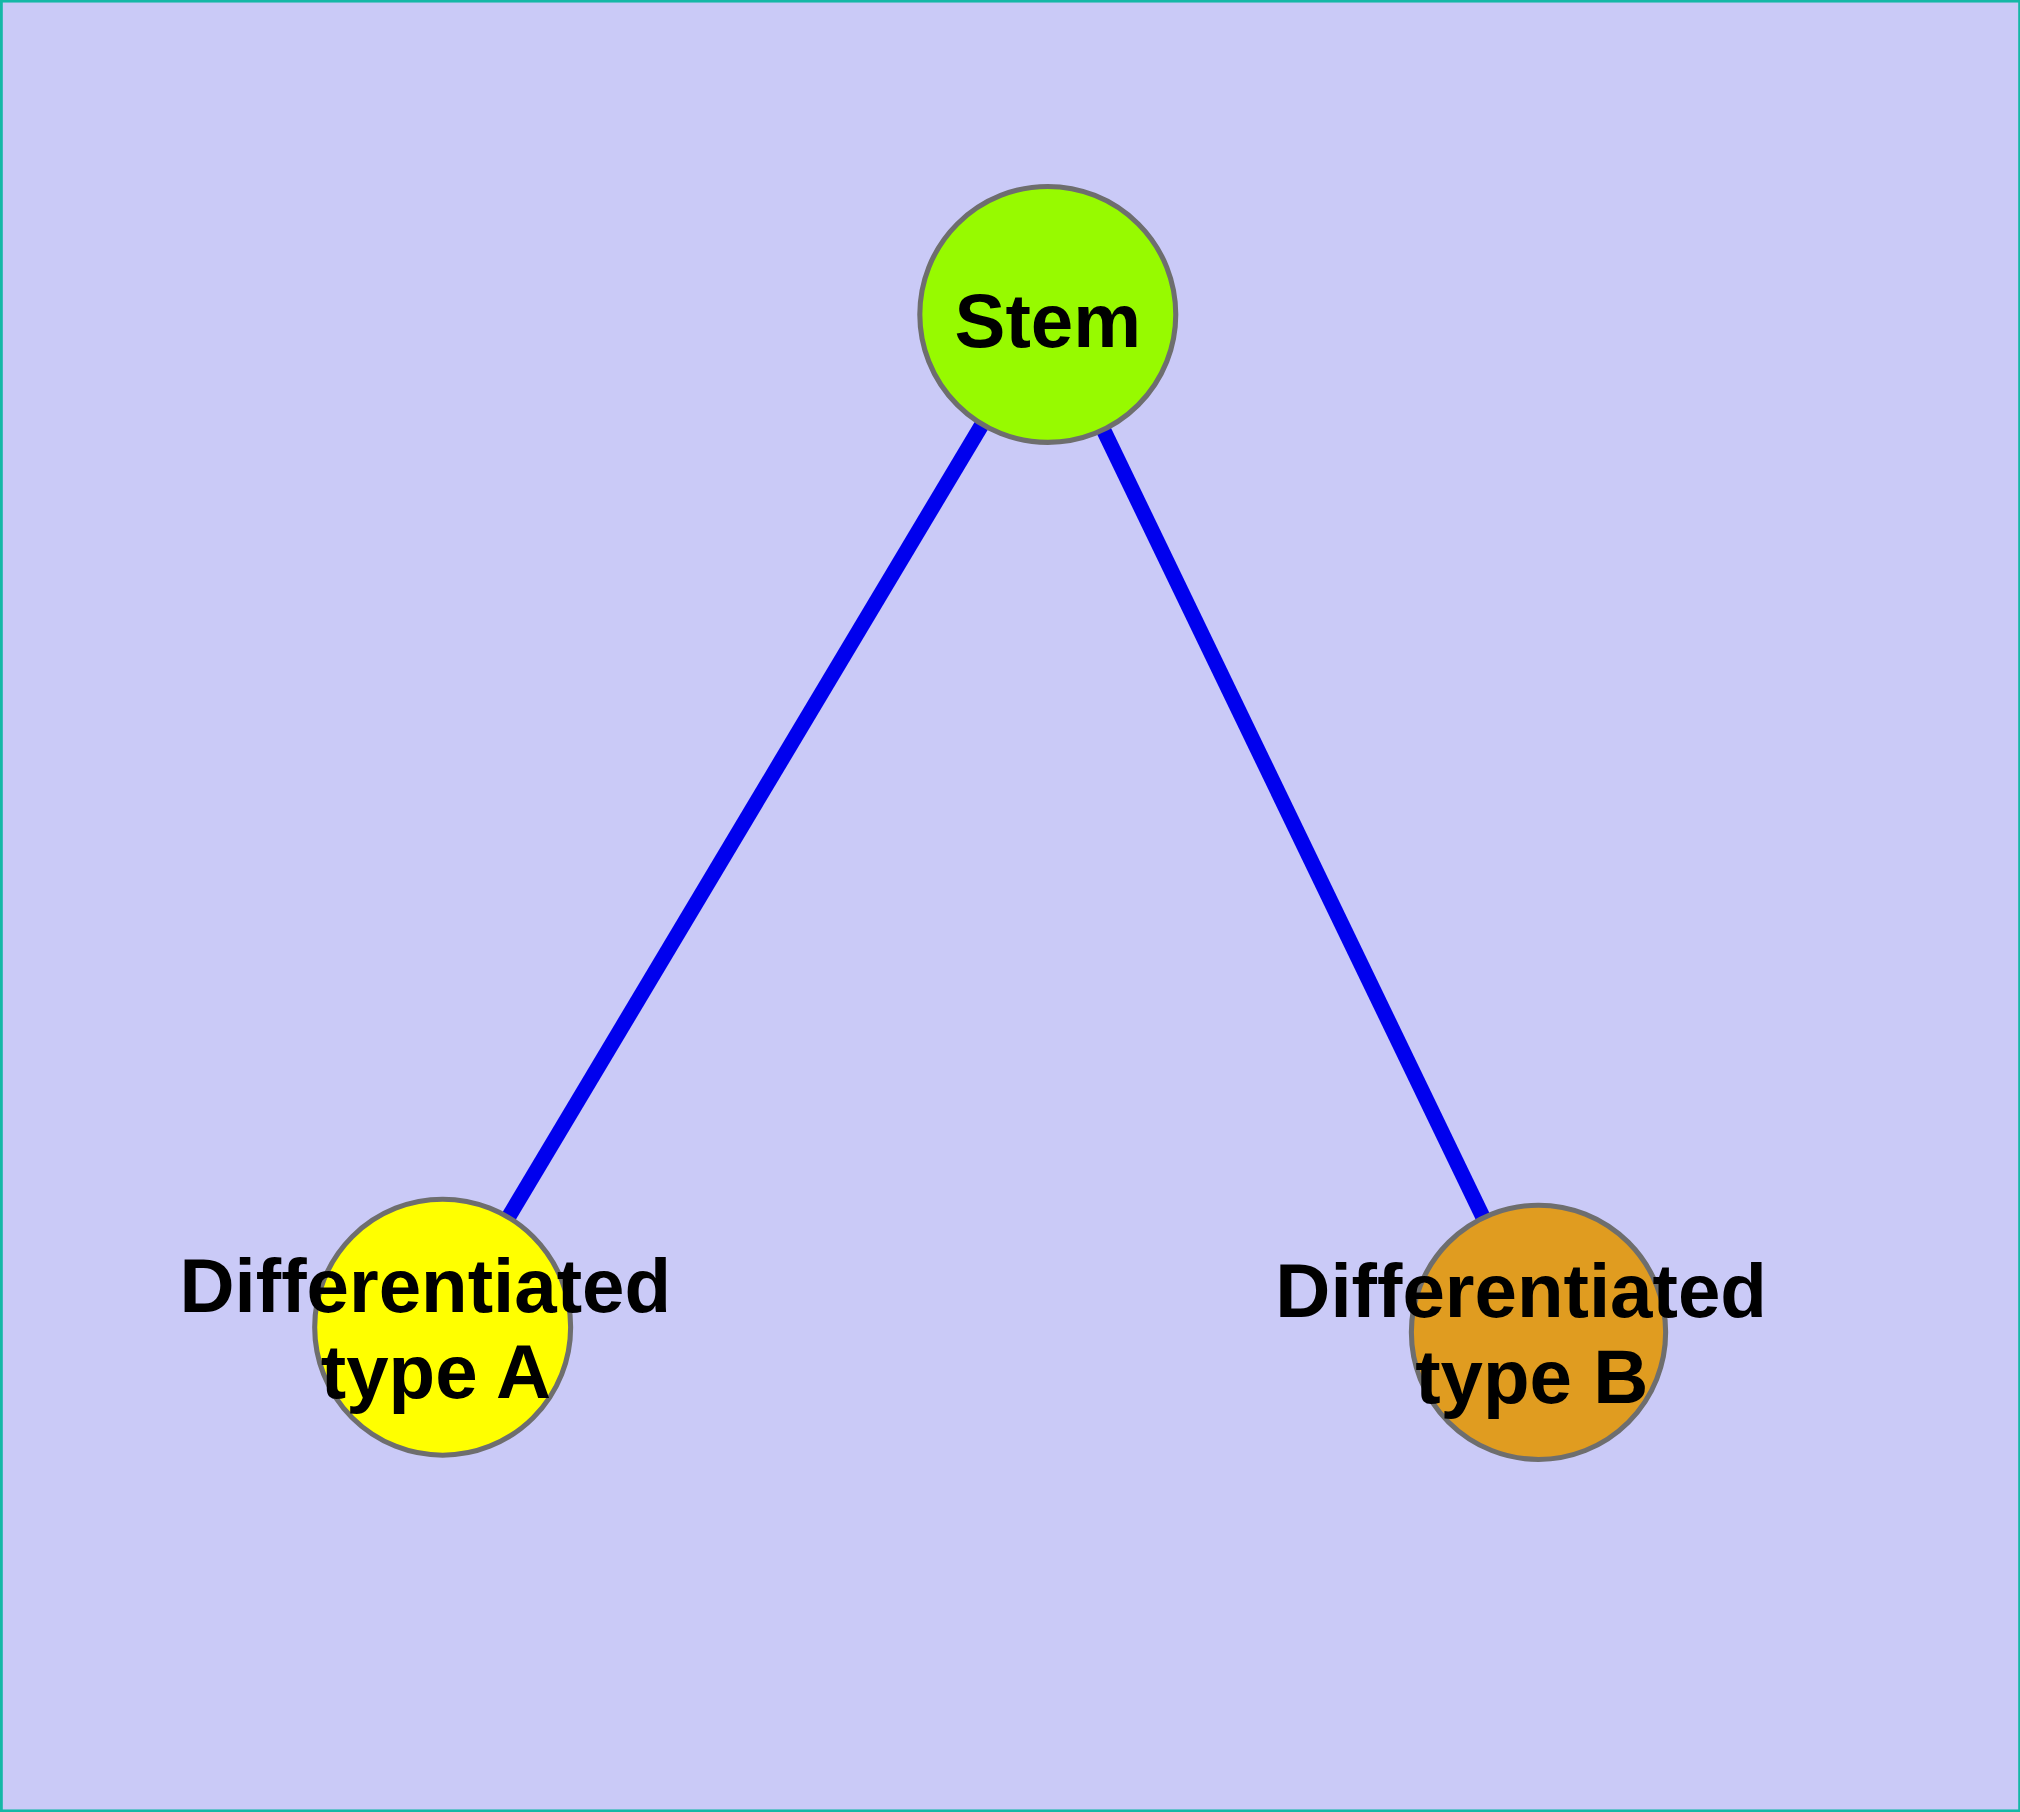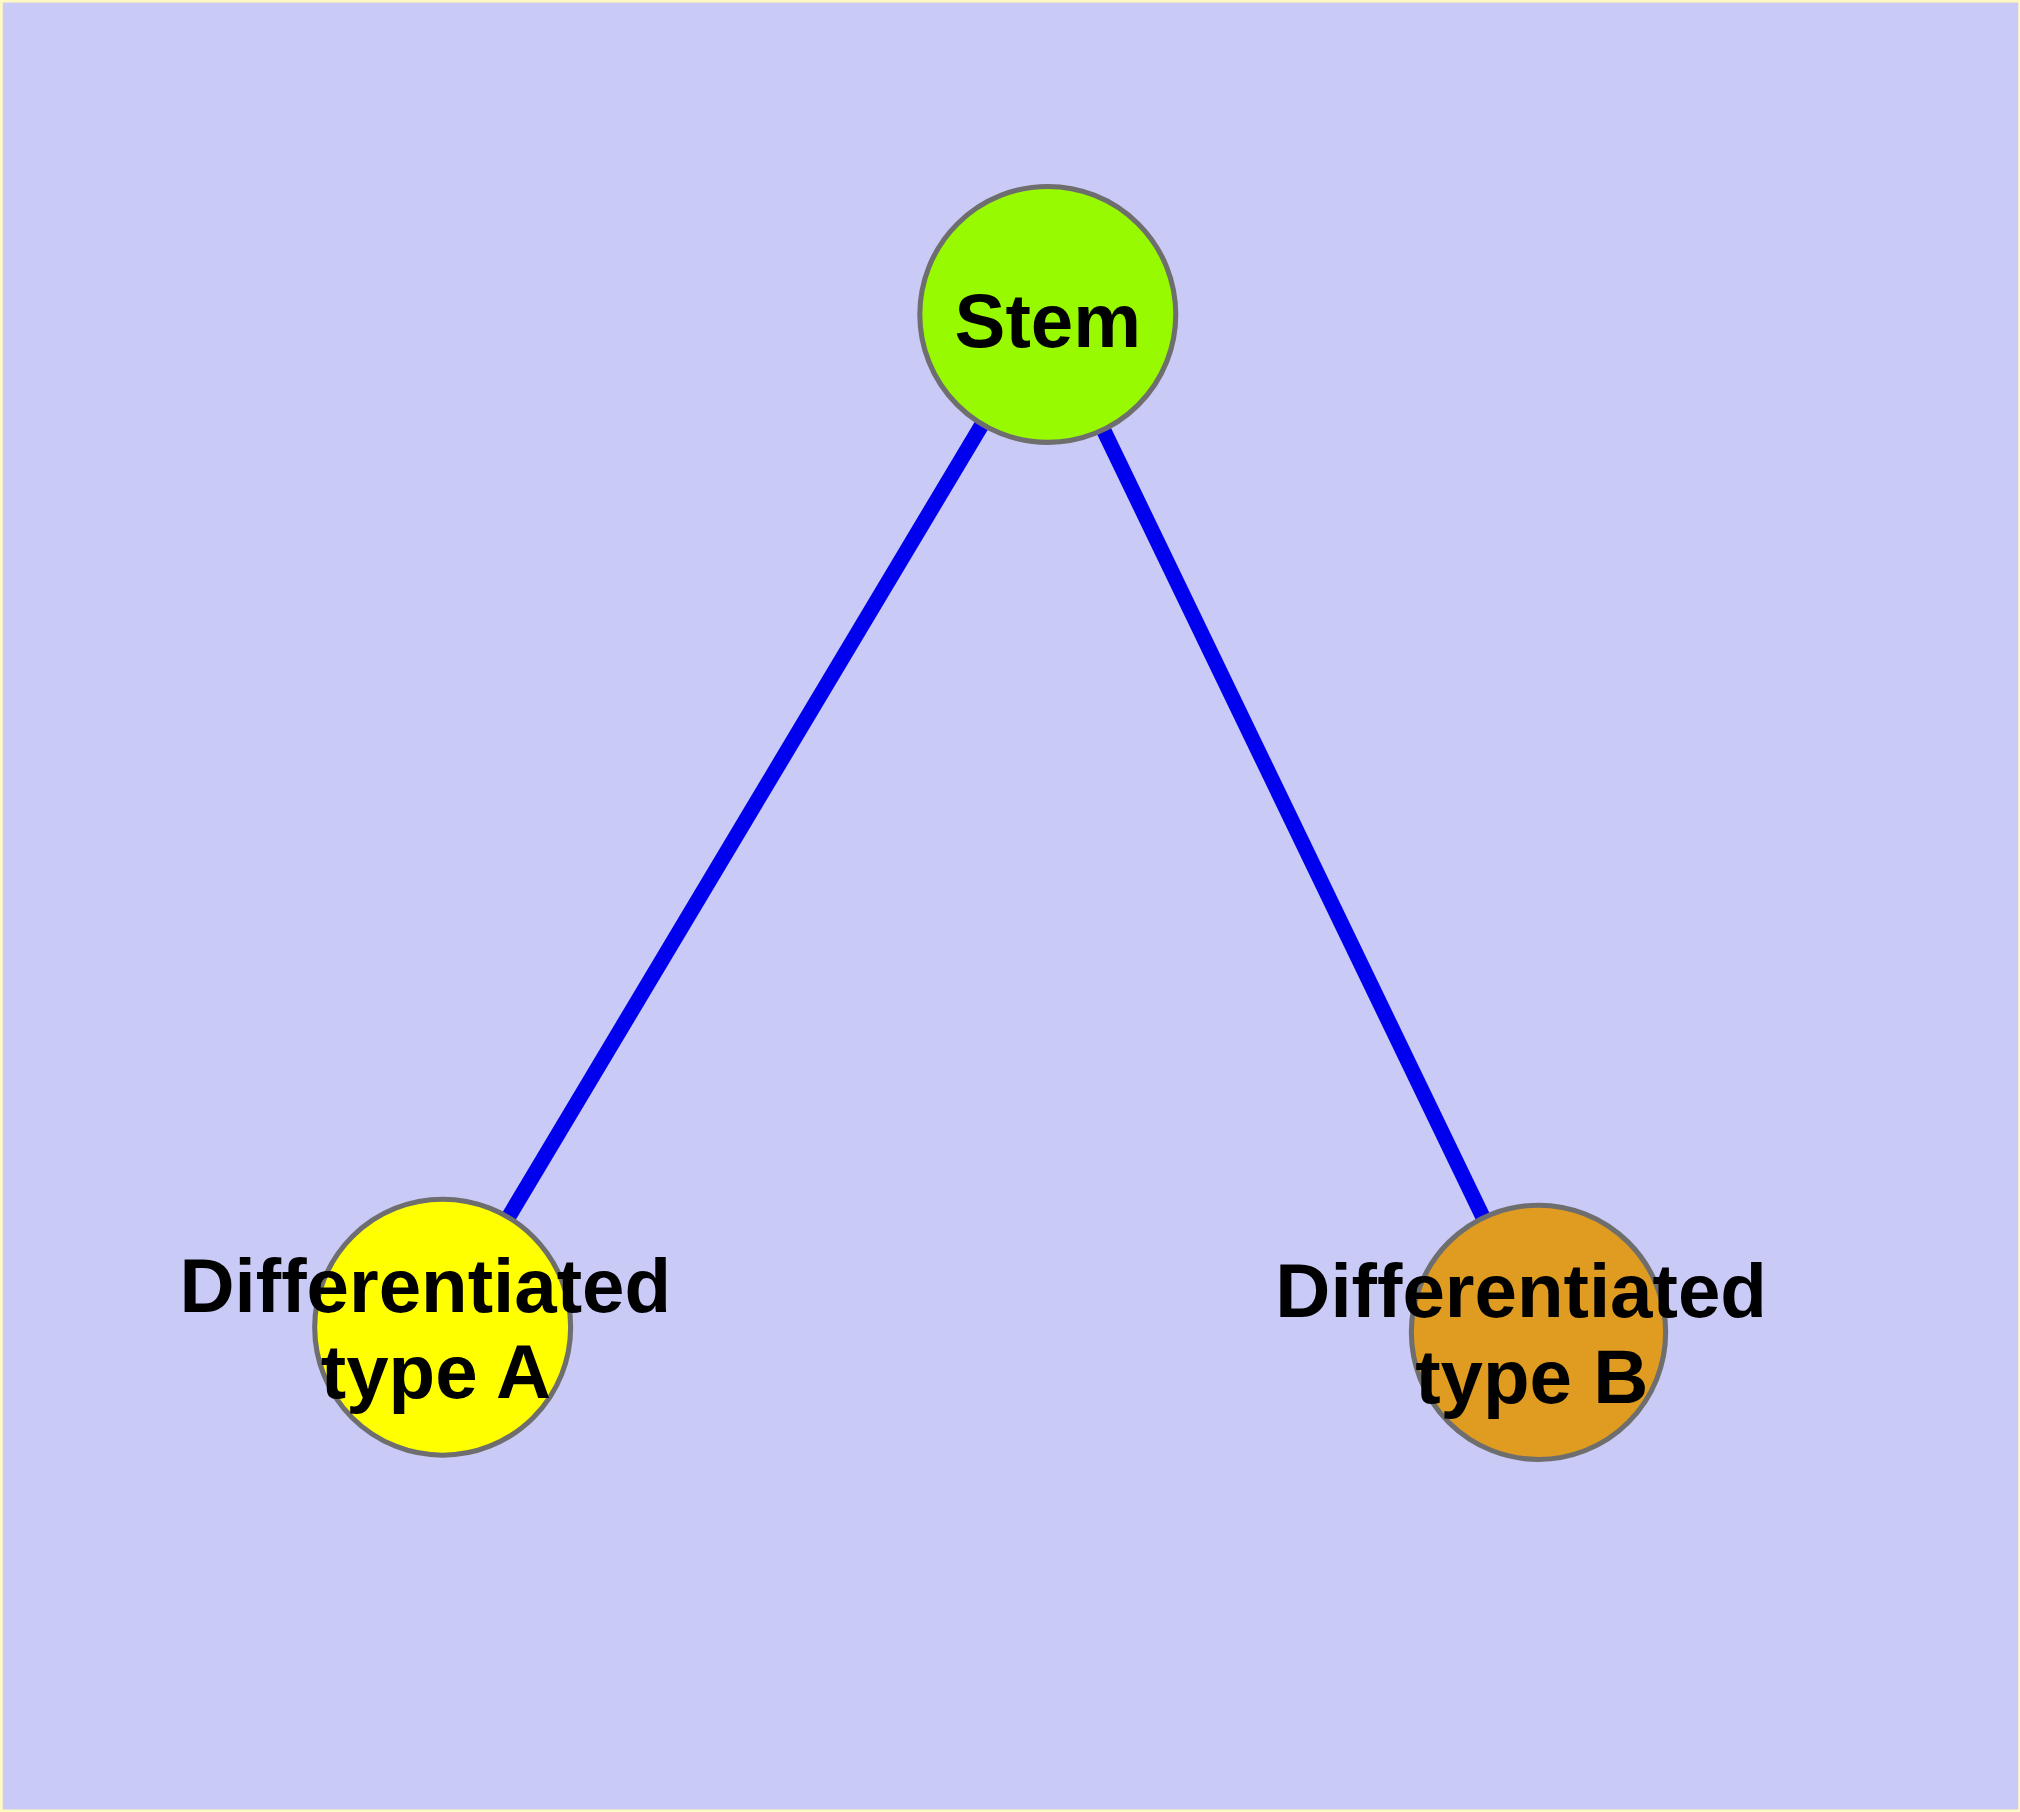--- a/index.html
+++ b/index.html
@@ -4,21 +4,21 @@
 <style>
   html, body {
     margin: 0;
     padding: 0;
     background: #ffffff;
   }
   .stage {
     position: relative;
     width: 2021px;
     height: 1812px;
-    background: #fef9c3;
+    background: #14b8a6;
     overflow: hidden;
     font-family: "Liberation Sans", "DejaVu Sans", sans-serif;
   }
   .stage svg {
     position: absolute;
     inset: 0;
     width: 100%;
     height: 100%;
     display: block;
   }

